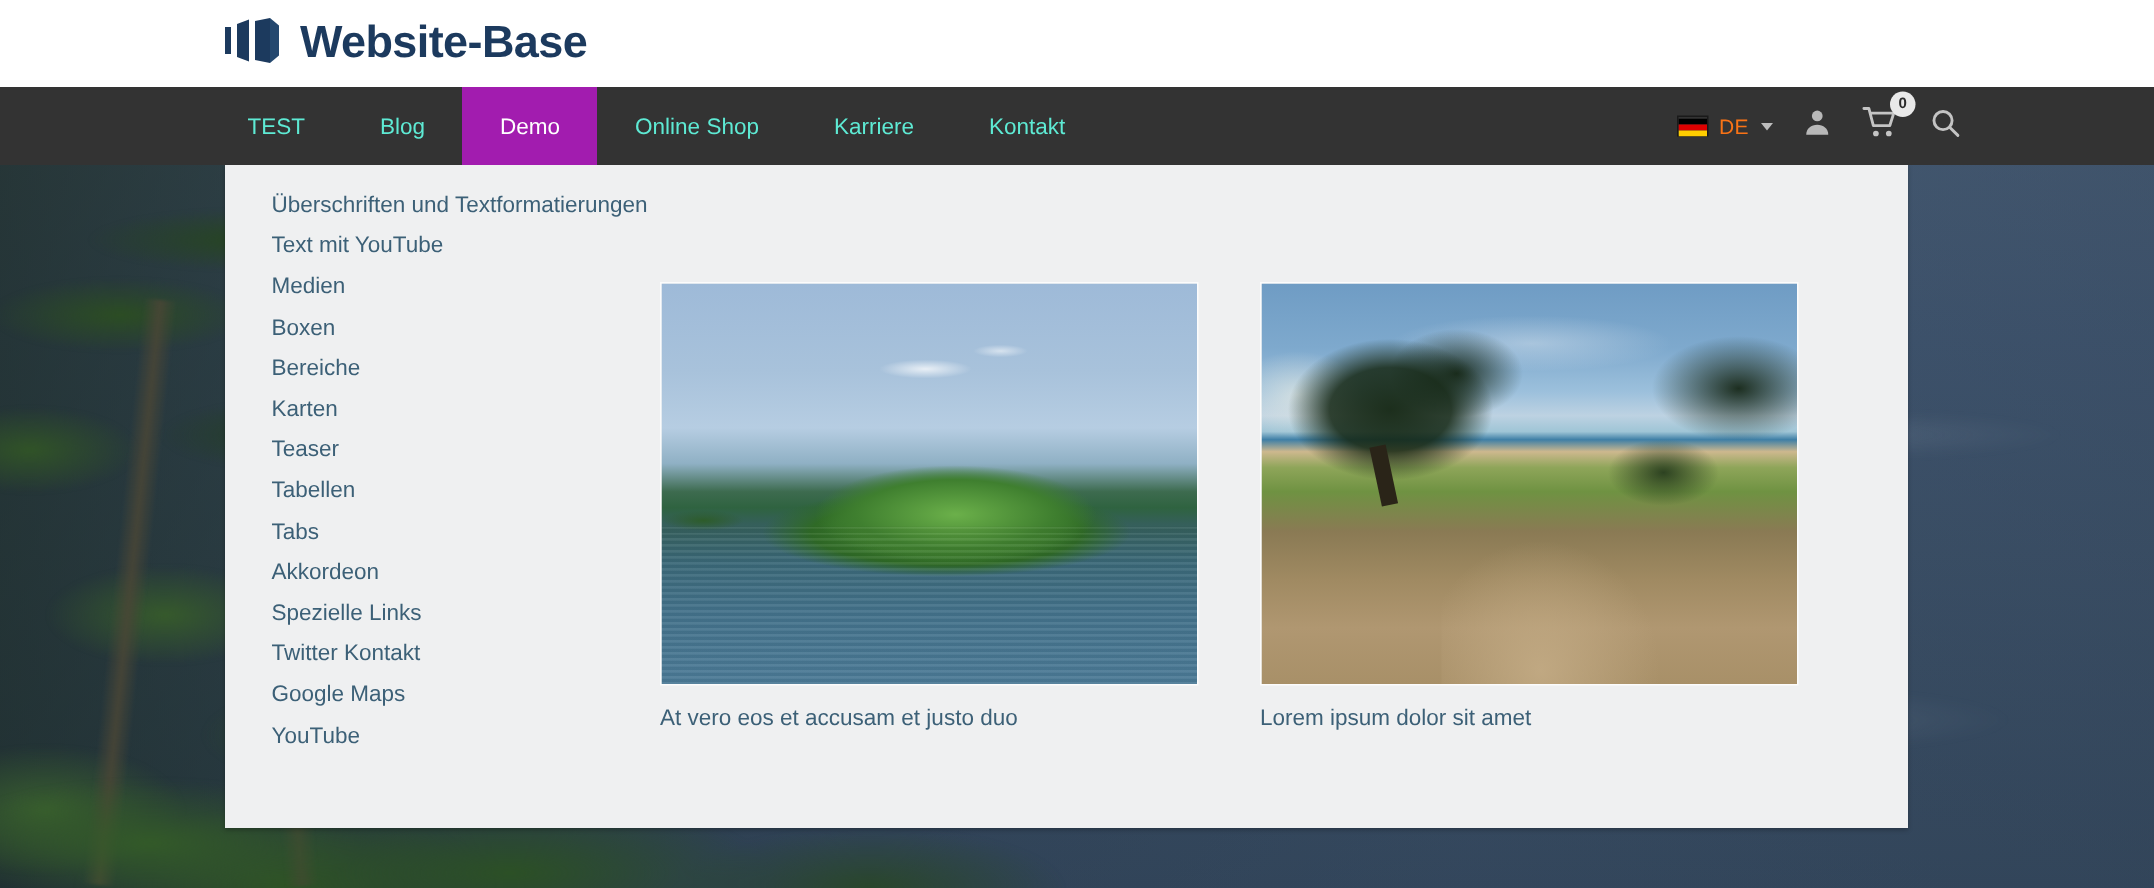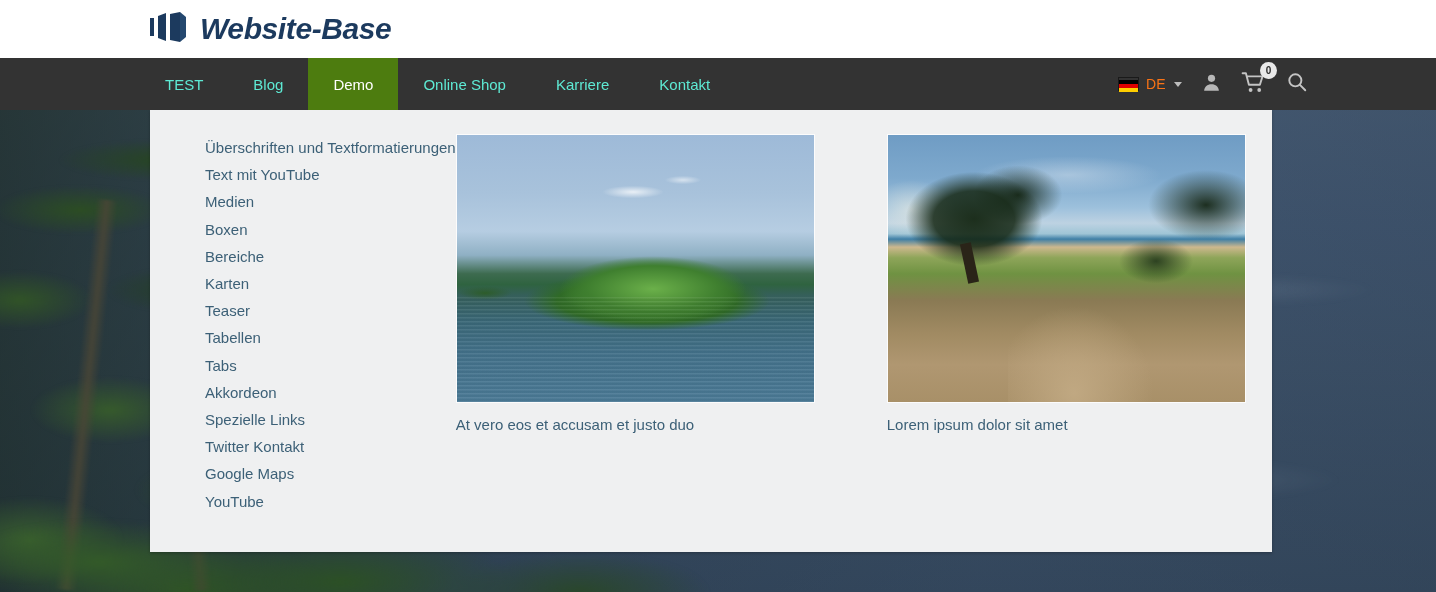--- a/index.html
+++ b/index.html
@@ -108,21 +108,20 @@
     height: 46px;
   }
   .logo-mark { display: block; }
   .logo-text {
     font-size: 30px;
     font-weight: bold;
     color: #1c3a5e;
     letter-spacing: -0.4px;
     position: relative;
     white-space: nowrap;
-    font-style: italic;
   }
 
   
   .navbar {
     position: absolute;
     left: 0; top: 58px;
     width: 1436px; height: 52px;
     background: #333333;
     z-index: 6;
   }
@@ -138,21 +137,21 @@
     align-items: center;
     padding: 0 25px;
     font-size: 15px;
     color: #5eead4;
     cursor: pointer;
     height: 52px;
     box-sizing: border-box;
     white-space: nowrap;
   }
   .nav-item.active {
-    background: #4d7c0f;
+    background: #a21caf;
     color: #ffffff;
   }
   .nav-right {
     position: absolute;
     right: 128px; top: 0;
     height: 52px;
     display: flex;
     align-items: center;
     gap: 19px;
   }
@@ -215,43 +214,43 @@
   .mega-arrow {
     position: absolute;
     left: 154px; top: -11px;
     width: 0; height: 0;
     border-left: 12px solid transparent;
     border-right: 12px solid transparent;
     border-bottom: 11px solid #eff0f1;
   }
   .mega-inner {
     display: flex;
-    padding: 24px 0 0 0;
+    padding: 13px 0 0 0;
     height: 100%;
     box-sizing: border-box;
-    margin-left: 24px;
   }
   .mega-menu {
     width: 290px;
     padding-left: 31px;
     box-sizing: border-box;
   }
   .mega-link {
     display: block;
     font-size: 15px;
     color: #3c6077;
     line-height: 27.2px;
     cursor: pointer;
     white-space: nowrap;
   }
   .mega-cards {
     flex: 1;
     display: flex;
-    gap: 72px;
+    gap: 41px;
     padding-right: 32px;
+    align-items: center;
   }
   .card { width: 359px; }
   .card-img {
     width: 359px;
     height: 269px;
     display: block;
     border: 1px solid rgba(255,255,255,0.8);
     box-sizing: border-box;
     overflow: hidden;
     position: relative;

